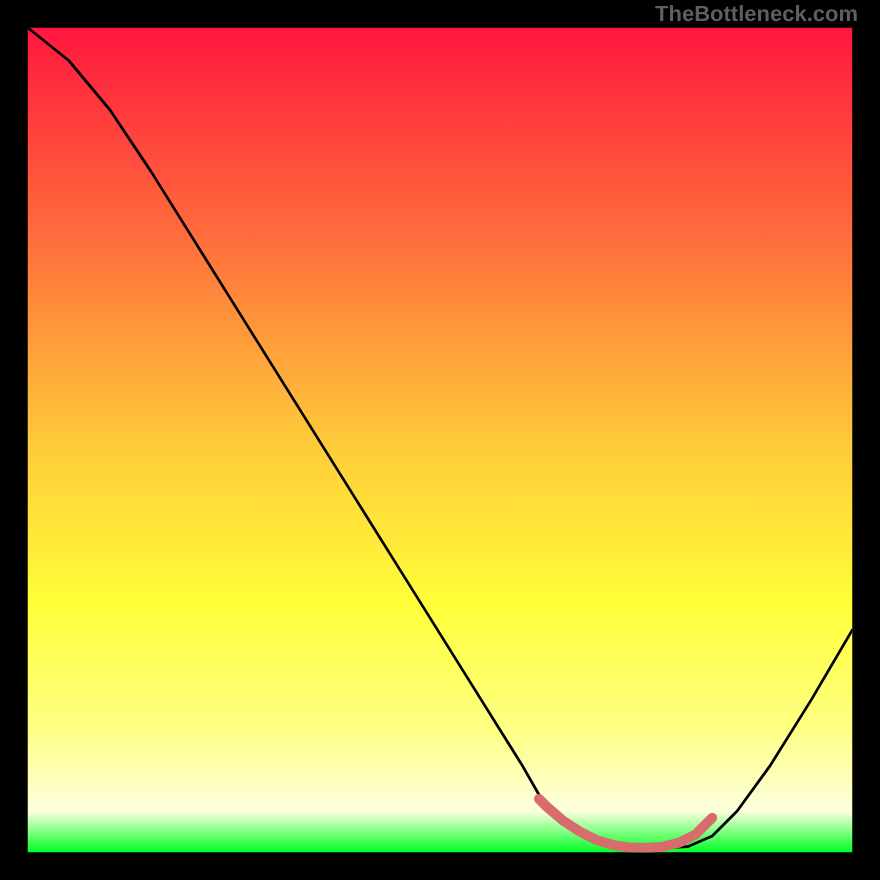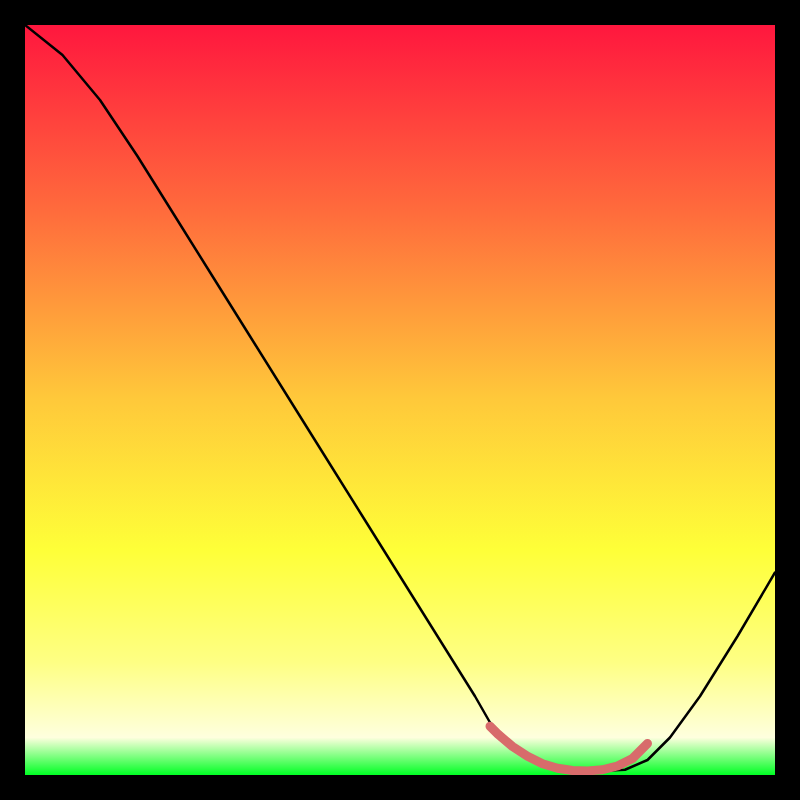--- a/index.html
+++ b/index.html
@@ -26,20 +26,21 @@
     font-weight: bold;
     color: #5f5f5f;
     z-index: 10;
   }
   svg { display: block; }
 </style>
 </head>
 <body>
 
 <div class="chart-container">
+  <div class="watermark">TheBottleneck.com</div>
   <div class="plot-area">
     <svg width="750" height="750" viewBox="0 0 750 750" preserveAspectRatio="none">
       <defs>
         <linearGradient id="bg-grad" x1="0" y1="0" x2="0" y2="1">
             <stop offset="0%" stop-color="#ff173e"></stop>
             <stop offset="25%" stop-color="#ff6c3c"></stop>
             <stop offset="50%" stop-color="#ffc93a"></stop>
             <stop offset="70%" stop-color="#feff38"></stop>
             <stop offset="85%" stop-color="#feff84"></stop>
             <stop offset="95%" stop-color="#feffde"></stop>

